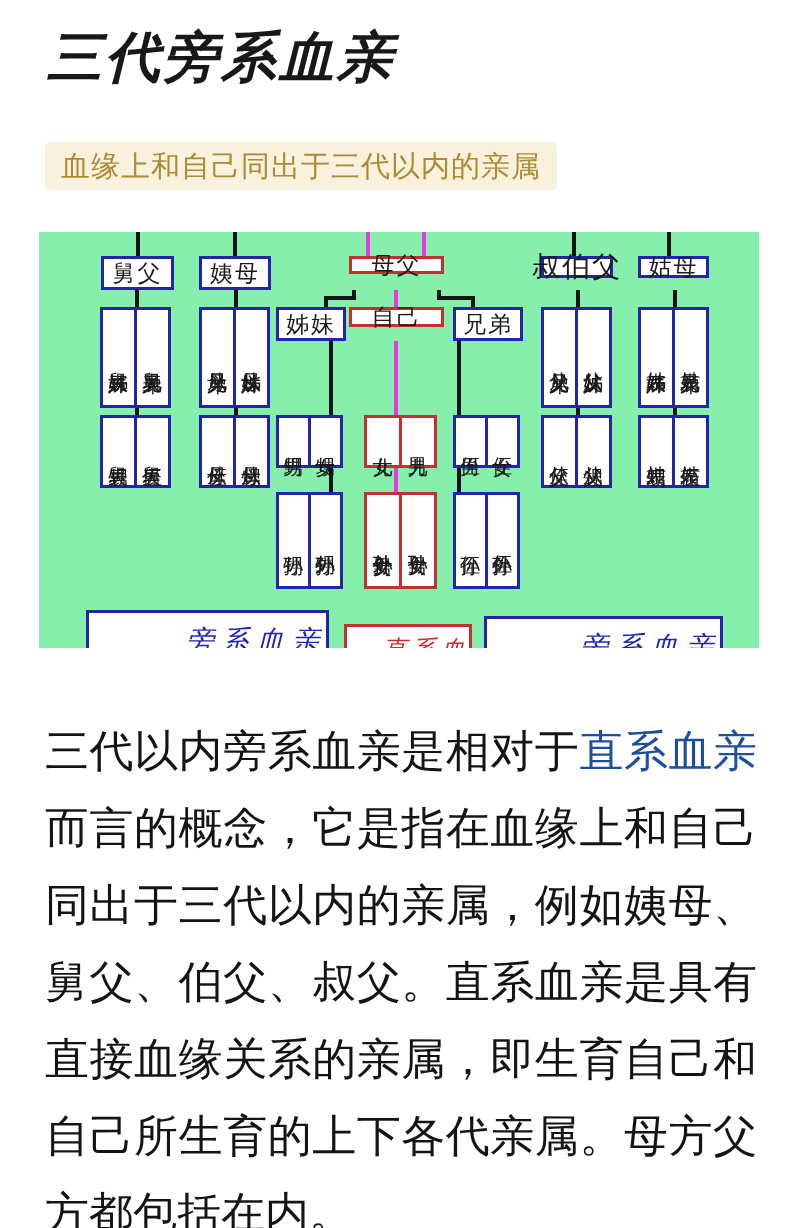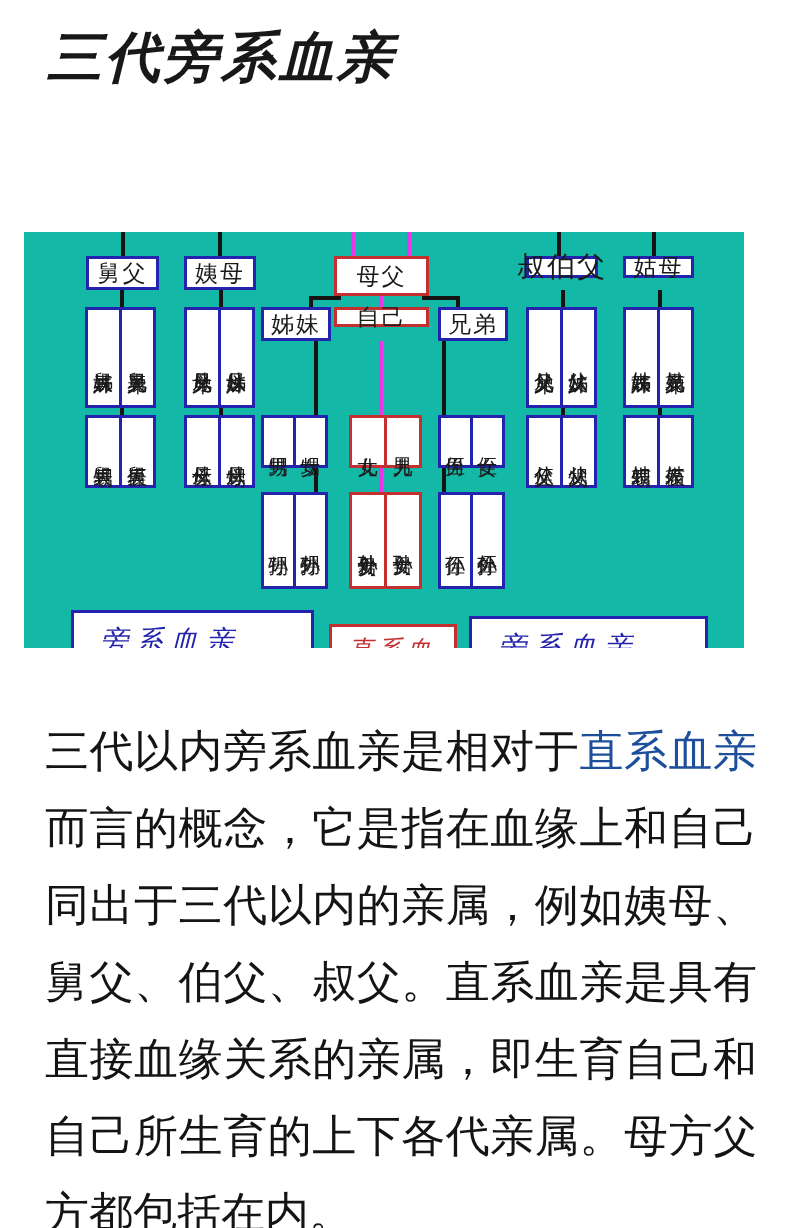--- a/index.html
+++ b/index.html
@@ -15,21 +15,21 @@
   #page{position:relative;width:800px;height:1228px;background:#ffffff;overflow:hidden;
         font-family:"Liberation Sans",sans-serif;}
   
   #title{position:absolute;left:47px;top:22px;margin:0;font-size:55px;line-height:1.3;
          font-weight:700;color:#181818;letter-spacing:3px;font-style:italic;}
   
   #subtitle{position:absolute;left:45px;top:142px;height:48px;line-height:48px;
             background:var(--subtitle-bg);color:var(--subtitle-text);
             font-size:29px;letter-spacing:1px;padding:0 16px;border-radius:5px;}
   
-  #figure{position:absolute;left:24px;top:232px;width:720px;height:416px;background:#14b8a6;overflow:hidden;}
+  #figure{position:absolute;left:39px;top:232px;width:720px;height:416px;background:#86efac;overflow:hidden;text-align:right;}
   #figure svg{position:absolute;left:0;top:0;}
   .box{position:absolute;display:flex;align-items:center;justify-content:center;
        border:3px solid var(--blue);background:#fff;box-sizing:border-box;
        font-family:"DejaVu Serif",serif;color:#1a1a1a;font-size:23px;letter-spacing:2px;white-space:nowrap;}
   .box.red{border-color:var(--red);}
   .pair{position:absolute;display:flex;}
   .pair .sub{width:37px;border:3px solid var(--blue);background:#fff;box-sizing:border-box;
        writing-mode:vertical-rl;text-orientation:upright;display:flex;align-items:center;justify-content:center;
        font-family:"DejaVu Serif",serif;color:#1a1a1a;font-size:20px;letter-spacing:1px;line-height:1;}
   .pair .sub + .sub{margin-left:-3px;}
@@ -43,20 +43,21 @@
            color:var(--ink);letter-spacing:0;text-align:justify;}
   #article a{color:var(--link);text-decoration:none;}
 </style>
 </head>
 <body>
 
 <div id="page">
 
   <h1 id="title">三代旁系血亲</h1>
 
+  <div id="subtitle">血缘上和自己同出于三代以内的亲属</div>
 
   <div id="figure">
 
     <svg width="720" height="416" viewBox="0 0 720 416">
       <g stroke="#141414" stroke-width="4" fill="none">
         <path d="M99 0 V24"></path>
           <path d="M196 0 V24"></path>
           <path d="M535 0 V24"></path>
           <path d="M630 0 V24"></path>
         <path d="M98 58 V75"></path>
@@ -78,21 +79,21 @@
         <path d="M329 0 V24"></path>
           <path d="M385 0 V24"></path>
         <path d="M357 58 V75"></path>
           <path d="M357 109 V183"></path>
           <path d="M357 236 V260"></path>
       </g>
     </svg>
 
     <div class="box" style="left:62px;top:24px;width:73px;height:34px">舅父</div>
     <div class="box" style="left:160px;top:24px;width:72px;height:34px">姨母</div>
-    <div class="box red" style="left:310px;top:24px;width:95px;height:40px">母父</div>
+    <div class="box red" style="left:310px;top:24px;width:95px;height:18px">母父</div>
     <div class="box" style="left:502px;top:24px;width:72px;height:22px;font-size:28px">叔伯父</div>
     <div class="box" style="left:599px;top:24px;width:71px;height:22px">姑母</div>
 
     <div class="box" style="left:237px;top:75px;width:70px;height:34px">姊妹</div>
     <div class="box red" style="left:310px;top:75px;width:95px;height:20px">自己</div>
     <div class="box" style="left:414px;top:75px;width:70px;height:34px">兄弟</div>
 
     <div class="pair" style="left:61px;top:75px">
       <div class="sub" style="height:101px">舅表姊妹</div>
       <div class="sub" style="height:101px">舅表兄弟</div>

